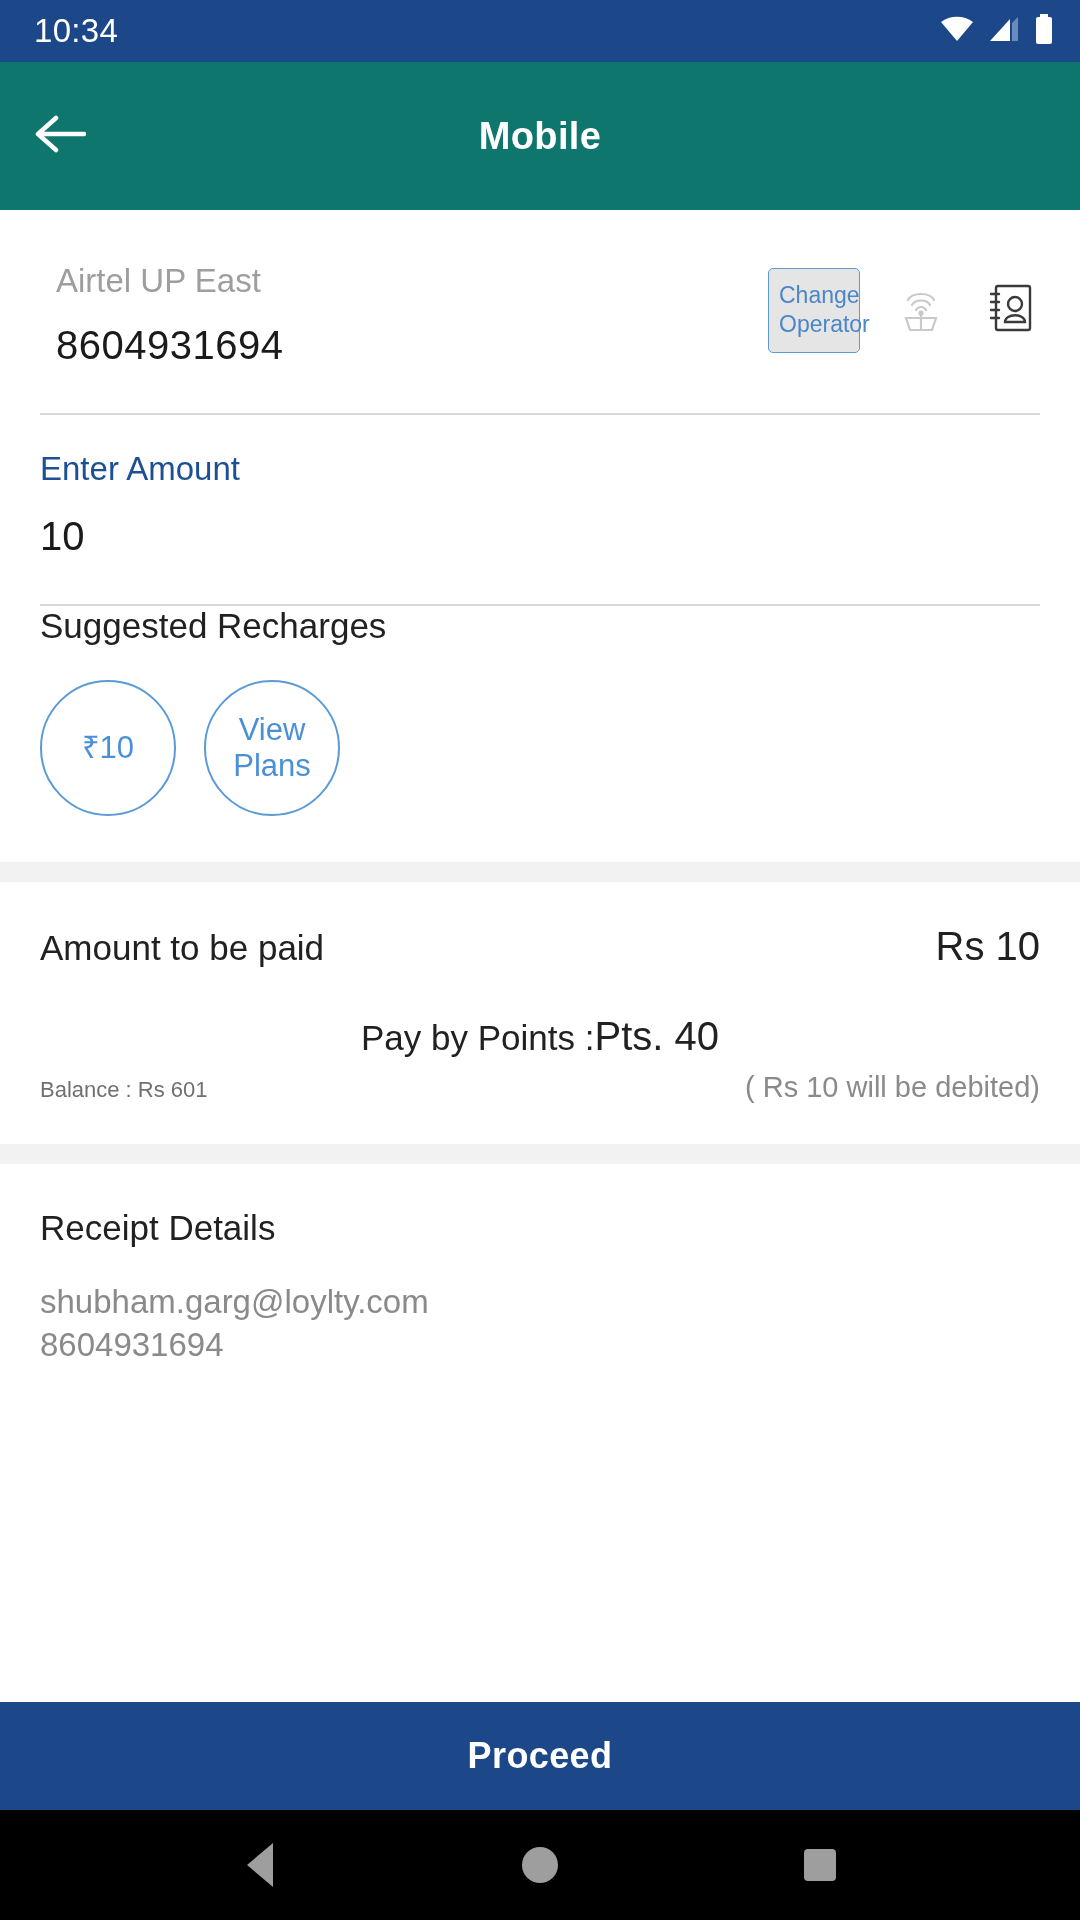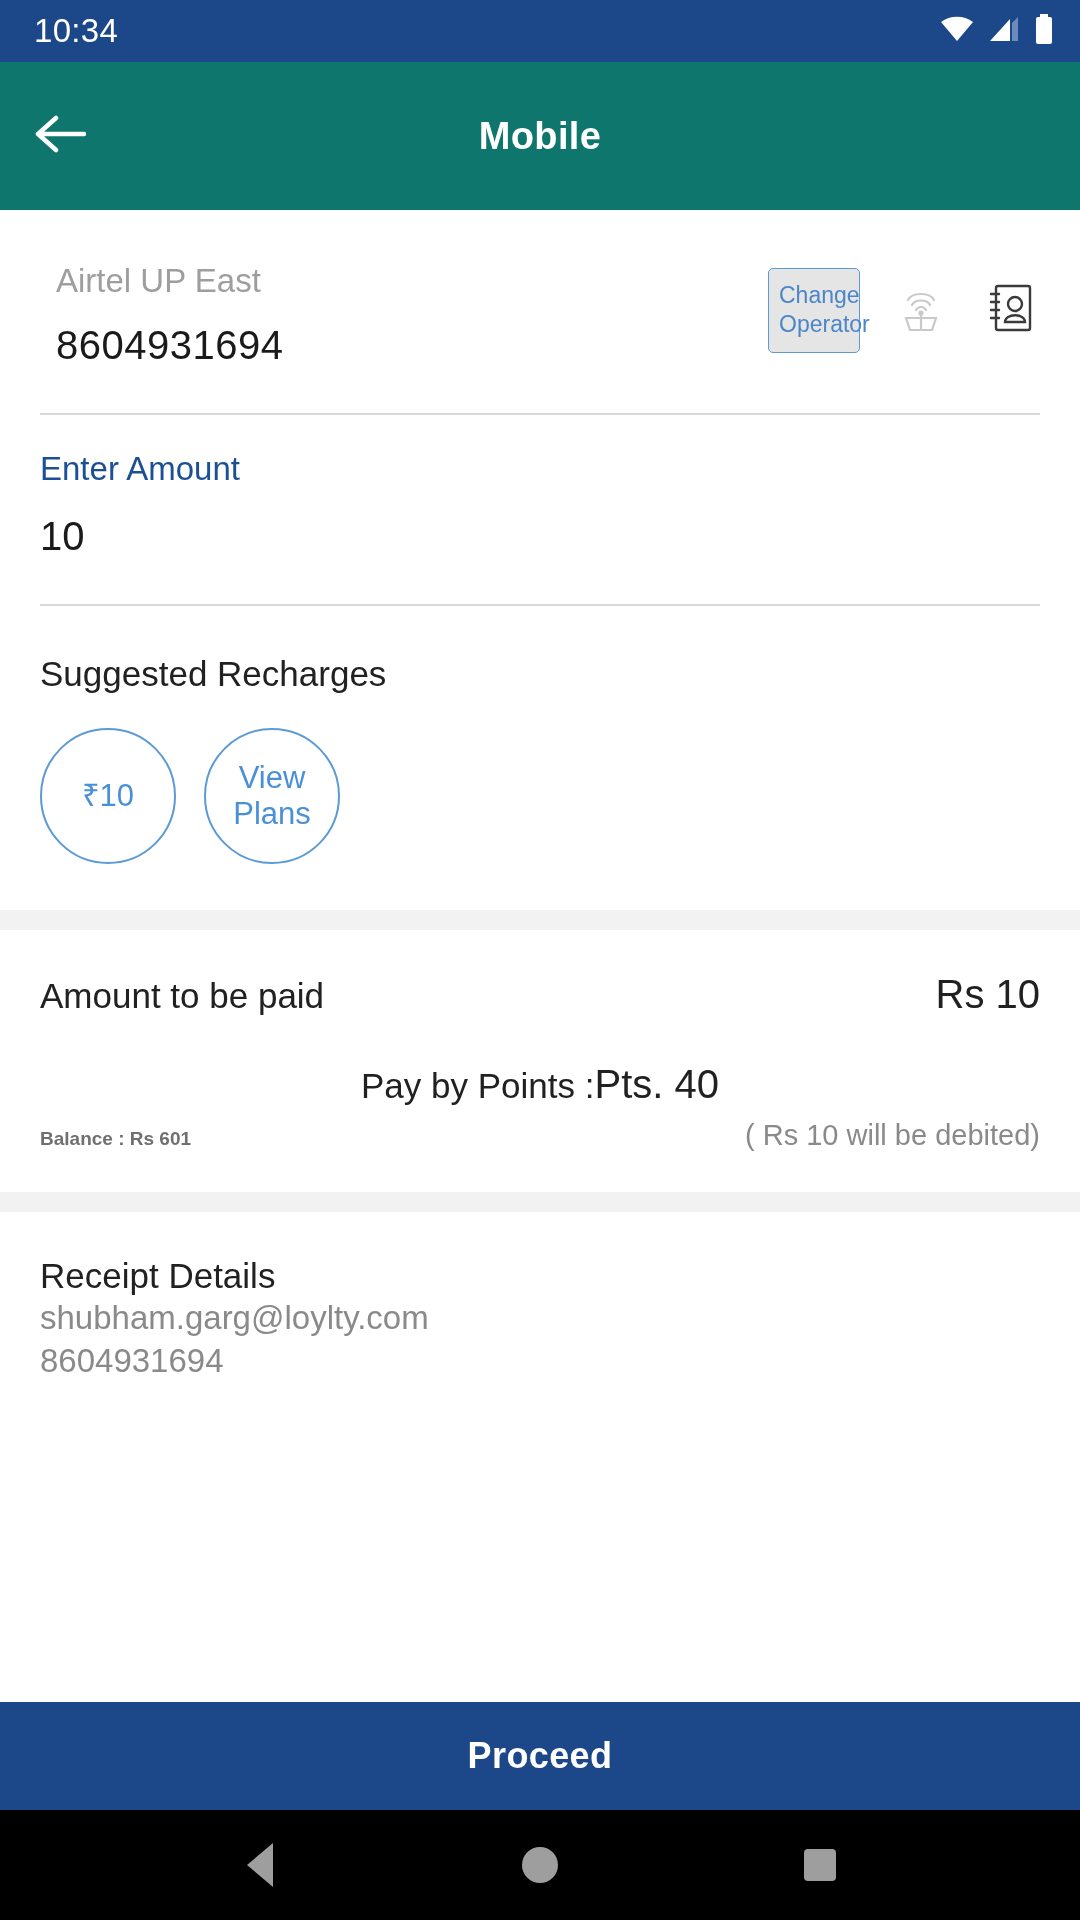--- a/index.html
+++ b/index.html
@@ -50,47 +50,47 @@
   .icon-btn { width:58px; height:58px; display:flex; align-items:center; justify-content:center; }
 
   .rule { height:1.5px; background:#d8d8d8; margin:44px 0 0 0; }
 
   
   .amount-block { padding-top:34px; }
   .amount-label { font-size:33px; color:#1C5095; line-height:1.2; }
   .amount-value { font-size:40px; color:#1a1a1a; margin-top:24px; line-height:1.2; }
 
   
-  .suggest-block { padding-top:48px; padding-bottom:46px; }
+  .suggest-block { padding-bottom:46px; }
   .suggest-title { font-size:35px; color:#212121; }
   .chips { display:flex; gap:28px; margin-top:34px; }
   .chip {
     width:136px; height:136px; border-radius:50%;
     border:2px solid #5B9BD5; background:#ffffff;
     display:flex; align-items:center; justify-content:center; text-align:center;
     color:#4a90d9; font-size:31px; line-height:1.15; padding:6px;
   }
 
   .band { height:20px; background:#f2f2f2; flex:0 0 20px; }
 
   
   .pay-block { padding-top:42px; padding-bottom:40px; }
   .pay-row { display:flex; align-items:baseline; justify-content:space-between; }
   .pay-row + .pay-row { margin-top:45px;justify-content:center; }
   .pay-label { font-size:35px; color:#212121; }
   .pay-value { font-size:40px; color:#212121; }
   .pay-sub-row { display:flex; align-items:baseline; justify-content:space-between; margin-top:12px; }
-  .pay-sub-left { font-size:19px; color:#707070; font-weight:bold; }
+  .pay-sub-left { font-size:22px; color:#707070; font-weight:normal; }
   .pay-sub-right { font-size:29px; color:#8a8a8a; }
 
   
   .receipt-block { padding-top:44px; }
   .receipt-title { font-size:35px; color:#212121; }
   .receipt-line { font-size:33px; color:#8a8a8a; line-height:1.32; }
-  .receipt-line.first { }
+  .receipt-line.first { margin-top:32px; }
 
   .spacer { flex:1 1 auto; background:#ffffff; }
 
   
   .proceed {
     flex:0 0 108px; height:108px; background:#1C4789;
     display:flex; align-items:center; justify-content:center;
     color:#ffffff; font-size:36px; font-weight:bold; letter-spacing:.4px;
   }
 

